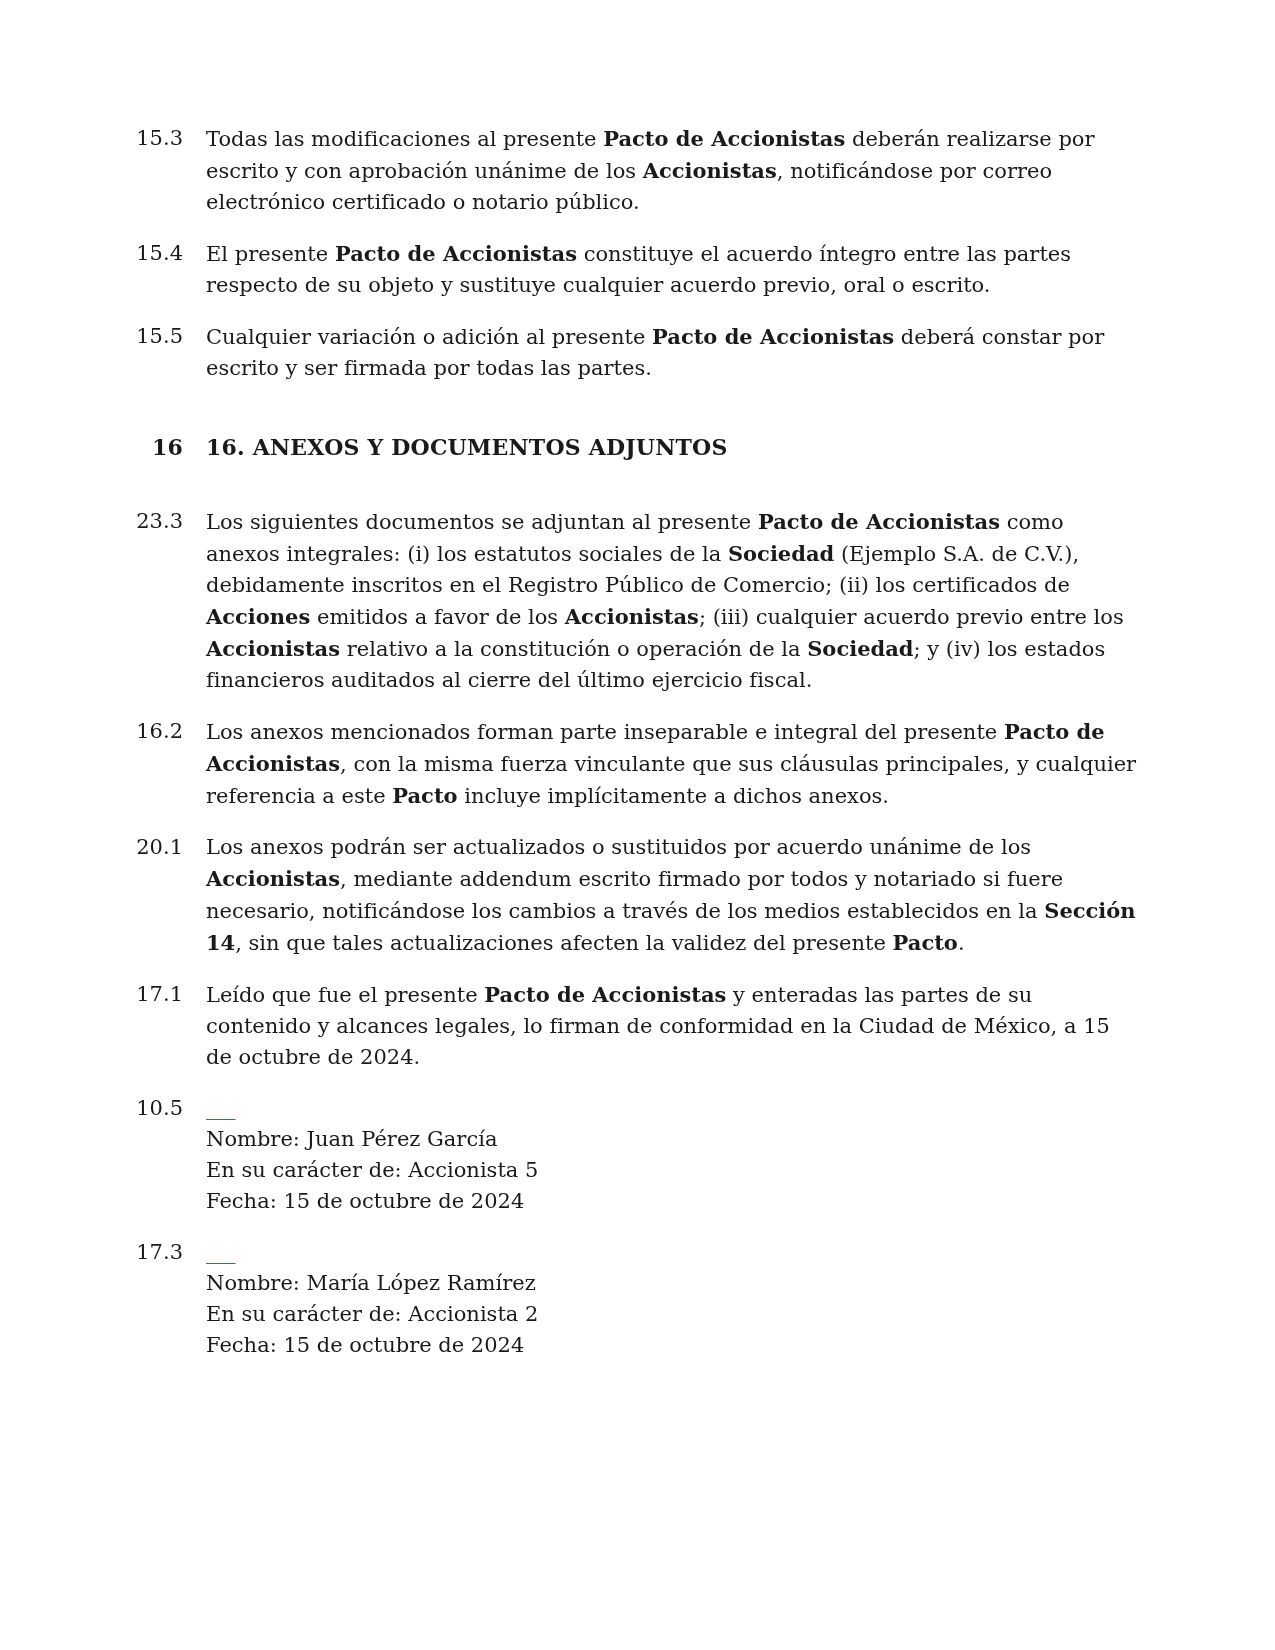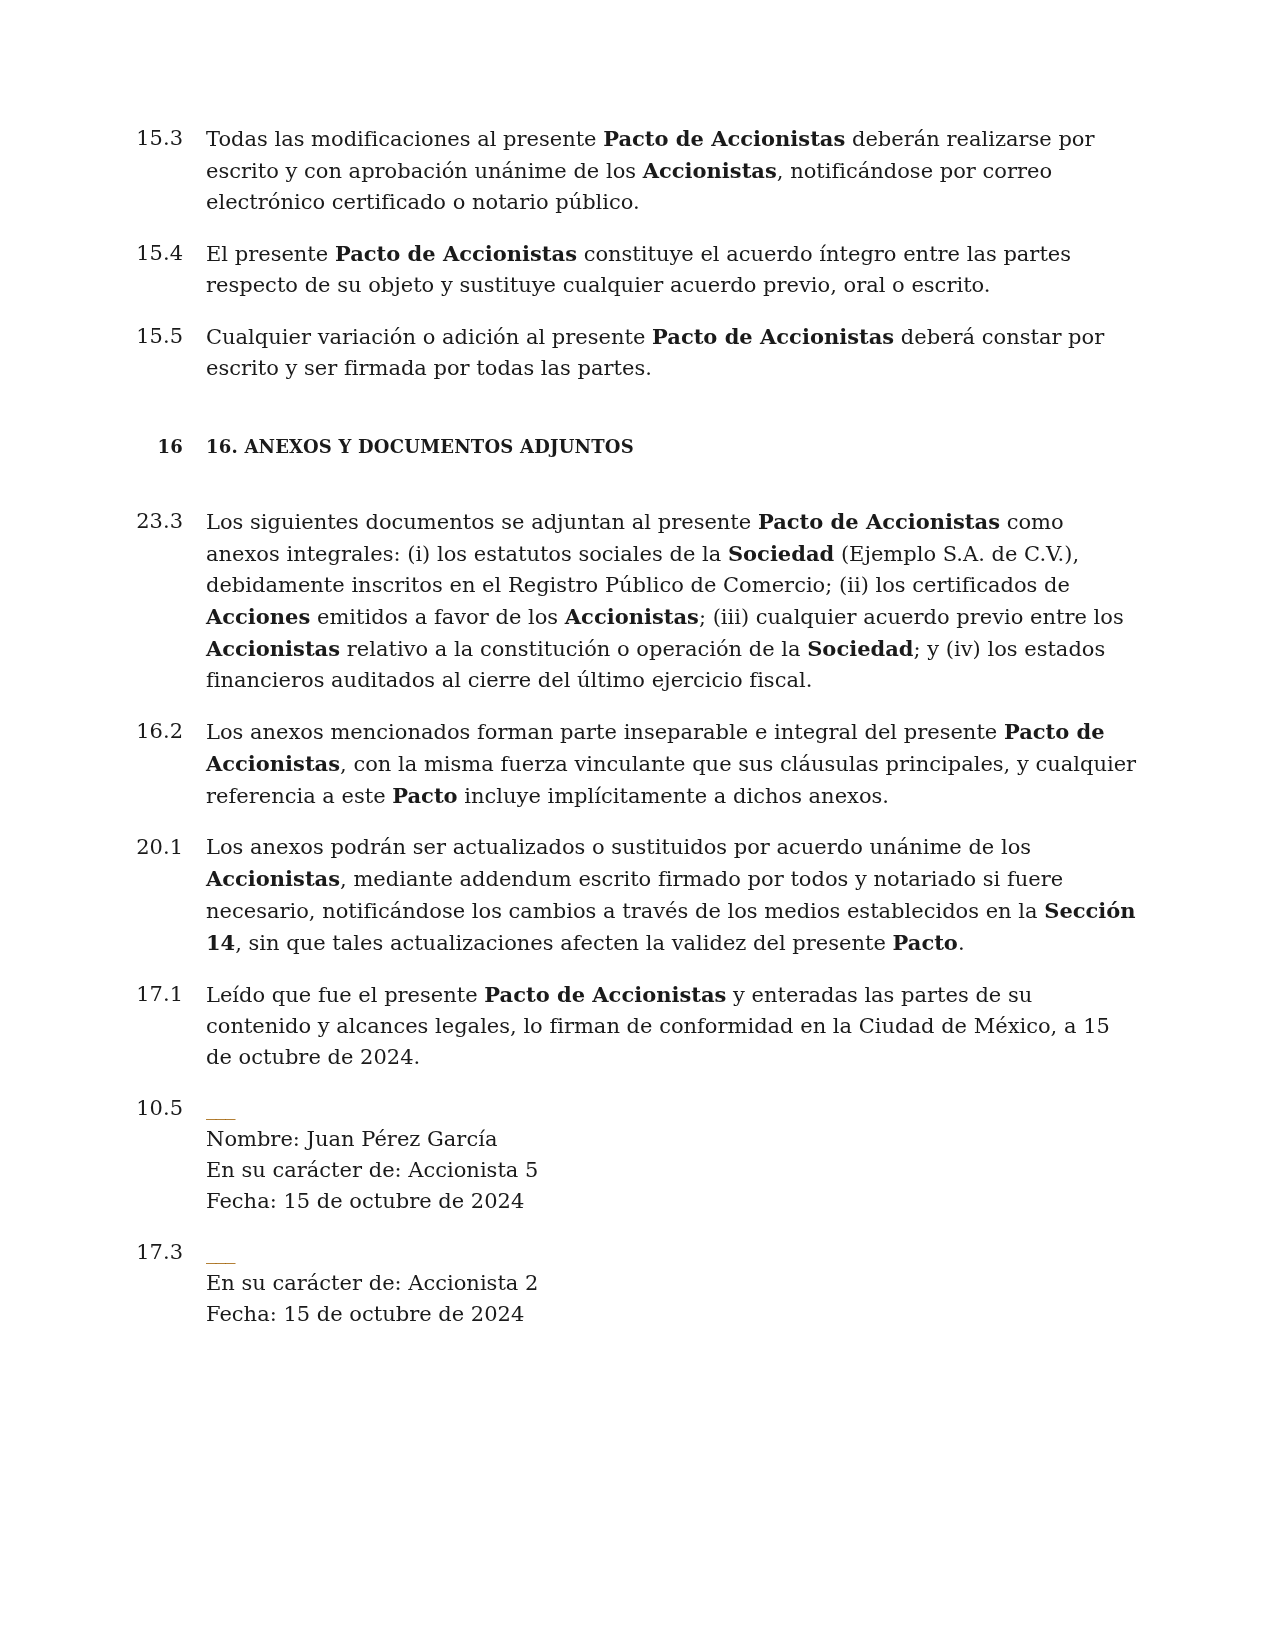--- a/index.html
+++ b/index.html
@@ -34,31 +34,31 @@
     margin-right: 23px;
     white-space: nowrap;
   }
   .clause-body {
     flex: 1 1 auto;
     max-width: 935px;
   }
   .heading-row {
     margin-top: 46px;
     margin-bottom: 42px;
-    font-size: 18px;
+    font-size: 22px;
     line-height: 34px;
   }
   .heading-row .num,
   .heading-row .clause-body {
     font-weight: 700;
     letter-spacing: 0.2px;
   }
   strong.b { font-weight: 700; }
   .sig-line {
-    color: #a16207;
+    color: #14532d;
     letter-spacing: -1px;
   }
   .sig-field { white-space: nowrap; }
 </style>
 </head>
 <body>
 
 <div class="page">
   <main id="doc">
   <section class="row">
@@ -109,18 +109,19 @@
     <div class="sig-field">Nombre: Juan Pérez García</div>
           <div class="sig-field">En su carácter de: Accionista 5</div>
           <div class="sig-field">Fecha: 15 de octubre de 2024</div>
         </div>
   </section>
 
   <section class="row">
     <div class="num">17.3</div>
     <div class="clause-body">
       <div class="sig-line">___</div>
+    <div class="sig-field">Nombre: María López Ramírez</div>
           <div class="sig-field">En su carácter de: Accionista 2</div>
           <div class="sig-field">Fecha: 15 de octubre de 2024</div>
         </div>
   </section>
 </main>
 </div>
 
 </body></html>

